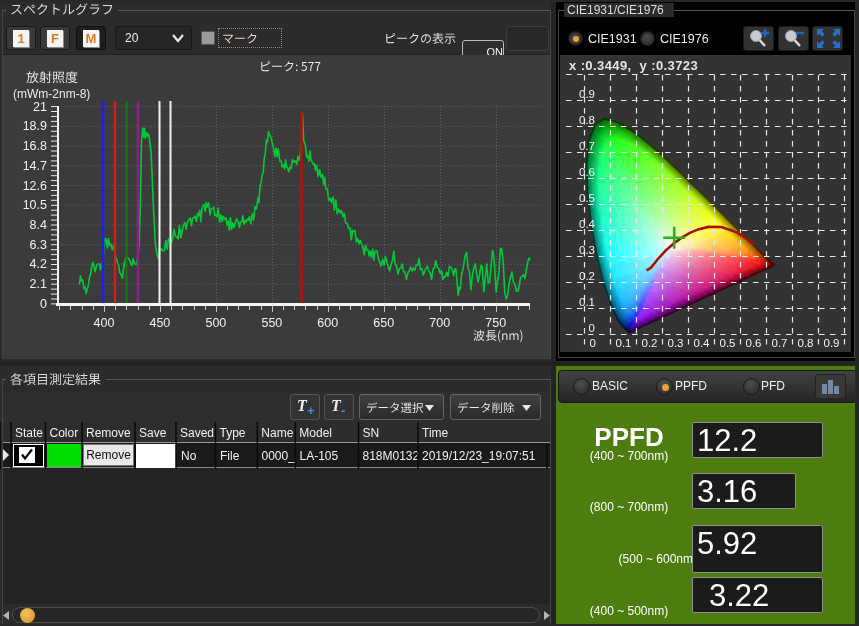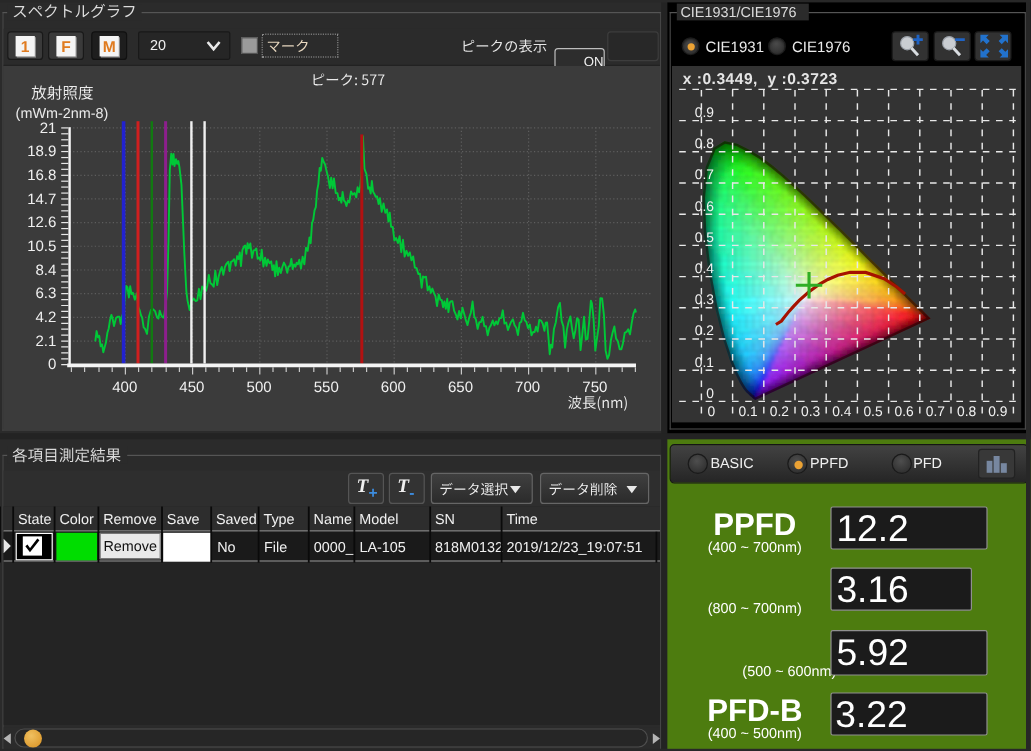--- a/index.html
+++ b/index.html
@@ -2410,24 +2410,23 @@
             <rect x="0" y="4" width="5" height="10"></rect>
             <rect x="6" y="0" width="5" height="14"></rect>
             <rect x="12" y="6" width="5" height="8"></rect>
           </g>
         </svg>
       </div>
 <div class="abs" style="left:25px;top:56px;width:96px;height:28px;color:#fff;font-size:26px;font-weight:bold;text-align:center">PPFD</div>
 <div class="abs" style="left:5px;top:83px;width:136px;height:14px;color:#fff;font-size:12px;text-align:center">(400 ~ 700nm)</div>
 <div class="abs" style="left:136px;top:56px;width:131px;height:36px;background:#1b1b1b;border:1px solid #909090;border-radius:2px;color:#fff;font-size:31px;line-height:35px;padding-left:4px">12.2</div>
 <div class="abs" style="left:5px;top:134px;width:136px;height:14px;color:#fff;font-size:12px;text-align:center">(800 ~ 700nm)</div>
-<div class="abs" style="left:136px;top:107px;width:118px;height:36px;background:#1b1b1b;border:1px solid #909090;border-radius:2px;color:#fff;font-size:31px;line-height:35px;padding-left:4px">3.16</div>
+<div class="abs" style="left:136px;top:107px;width:104px;height:36px;background:#1b1b1b;border:1px solid #909090;border-radius:2px;color:#fff;font-size:31px;line-height:35px;padding-left:4px">3.16</div>
 <div class="abs" style="left:5px;top:186px;width:136px;height:14px;color:#fff;font-size:12px;text-align:right">(500 ~ 600nm)</div>
-<div class="abs" style="left:136px;top:159px;width:131px;height:38px;background:#1b1b1b;border:1px solid #909090;border-radius:2px;color:#fff;font-size:31px;line-height:35px;padding-left:4px">5.92</div>
-<div class="abs" style="left:25px;top:211px;width:96px;height:28px;color:#fff;font-size:26px;font-weight:bold;text-align:center">PFD-B</div>
+<div class="abs" style="left:136px;top:159px;width:131px;height:48px;background:#1b1b1b;border:1px solid #909090;border-radius:2px;color:#fff;font-size:31px;line-height:35px;padding-left:4px">5.92</div>
 <div class="abs" style="left:5px;top:238px;width:136px;height:14px;color:#fff;font-size:12px;text-align:center">(400 ~ 500nm)</div>
-<div class="abs" style="left:136px;top:211px;width:131px;height:36px;background:#1b1b1b;border:1px solid #909090;border-radius:2px;color:#fff;font-size:31px;line-height:35px;padding-left:3px">3.22</div>
+<div class="abs" style="left:136px;top:211px;width:131px;height:36px;background:#1b1b1b;border:1px solid #909090;border-radius:2px;color:#fff;font-size:31px;line-height:35px;padding-left:16px">3.22</div>
 </div>
 <div class="abs" style="left:551px;top:0;width:5px;height:626px;background:#232323"></div>
 <div class="abs" style="left:0;top:361px;width:859px;height:5px;background:#232323"></div>
 <div class="abs" style="left:855px;top:0;width:4px;height:626px;background:#272727"></div>
 <div class="abs" style="left:0;top:0;width:859px;height:2px;background:#282828"></div>
 <div class="abs" style="left:0;top:624px;width:859px;height:2px;background:#282828"></div>
 </div>
 </body></html>

